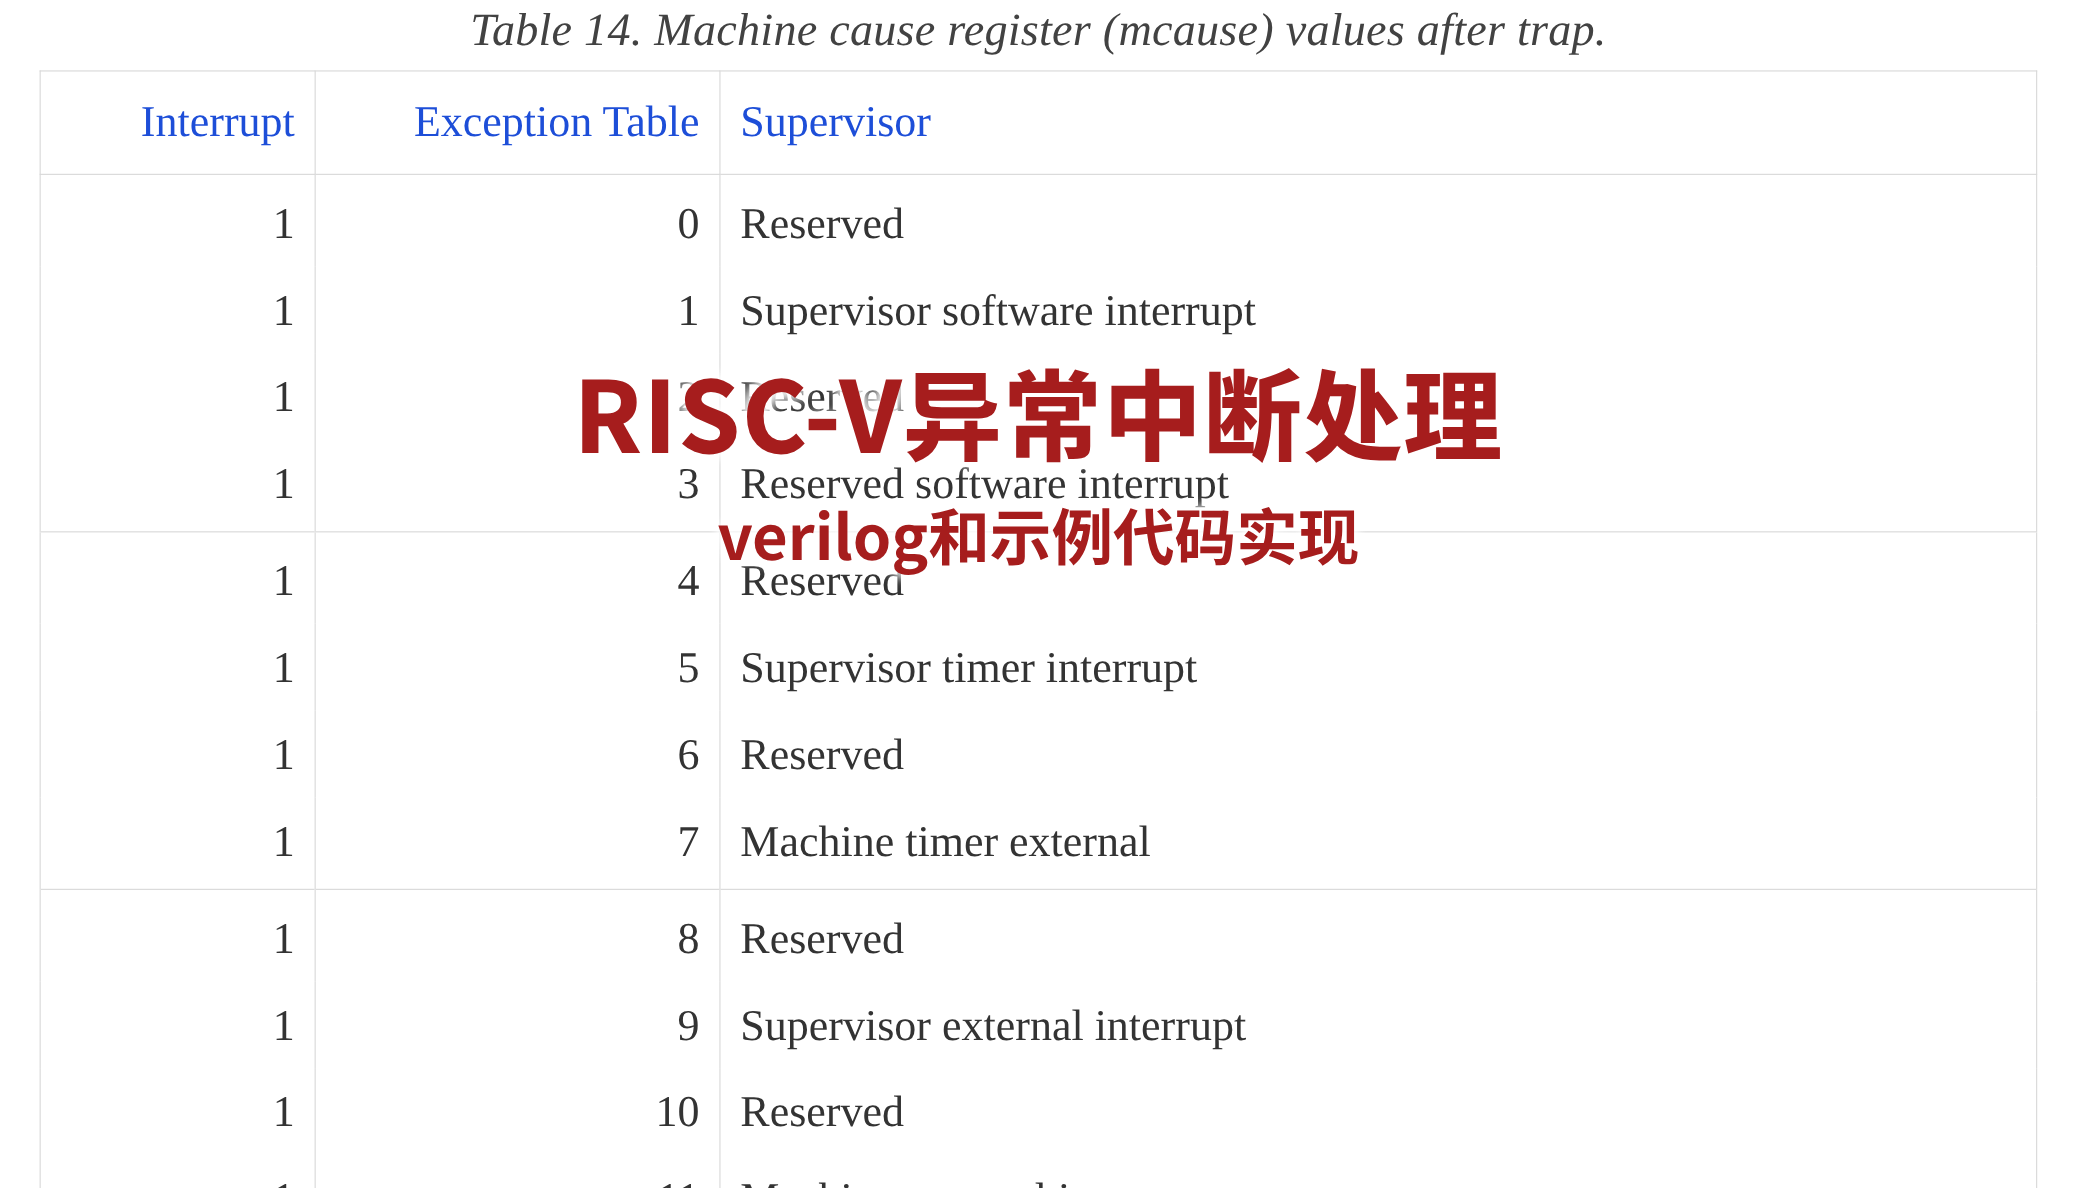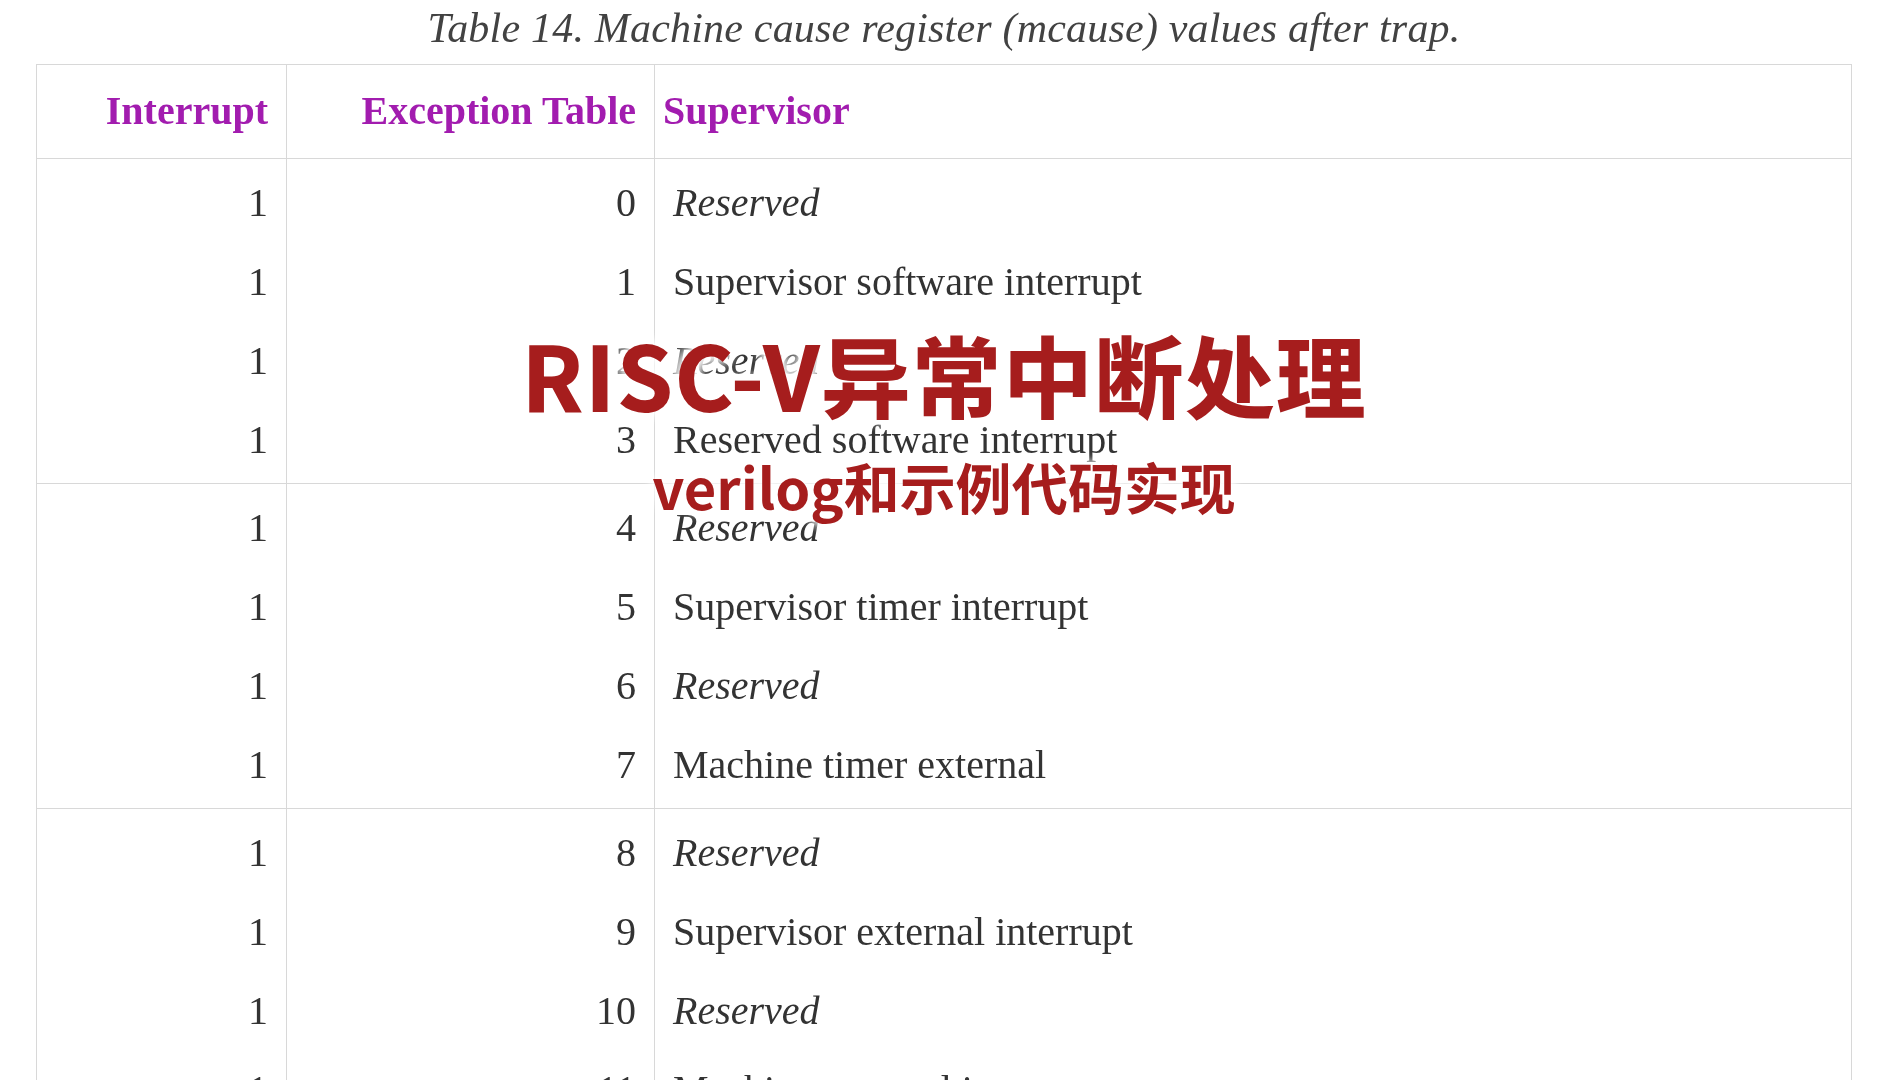--- a/index.html
+++ b/index.html
@@ -3,29 +3,29 @@
 <meta charset="utf-8">
 <style>
   html,body{margin:0;padding:0;width:1888px;height:1080px;background:#fff;font-family:Georgia,'Times New Roman',serif;color:#333;overflow:hidden}
   .wrap{padding:0 36px 0 36px;position:relative;width:100%;box-sizing:border-box}
   .caption{font-style:italic;font-size:42px;text-align:center;letter-spacing:0.2px;color:#424242;margin:4px 0 12px 0}
   table{border-collapse:collapse;width:100%;table-layout:fixed}
   col.c1{width:250px}
   col.c2{width:368px}
   col.c3{width:auto}
   th,td{border:1px solid #d8d8d8;font-size:40px;vertical-align:top}
-  th{font-weight:700;padding:22px 18px 24px 8px;color:#a21caf}
+  th{font-weight:400;padding:22px 18px 24px 18px;color:#1d4ed8}
   th.r{text-align:right}
   th.l{text-align:left}
   td{padding:16px 18px;border-top:none;border-bottom:none}
   tr.grp-start td{border-top:1px solid #d8d8d8;padding-top:20px}
   tr.grp-end td{padding-bottom:20px}
   td.num{text-align:right;font-variant-numeric:lining-nums}
   td.desc{text-align:left}
-  td .it{font-style:italic}
+  td .it{}
   .overlay{position:absolute;left:0;right:0;top:304px;text-align:center;pointer-events:none}
   .ov1{font-family:'Microsoft YaHei','PingFang SC','Noto Sans SC',sans-serif;font-weight:800;font-size:90px;color:#a61d1d;text-shadow:0 0 12px #fff,0 0 14px #fff,0 0 16px #fff;letter-spacing:1px}
   .ov2{font-family:'Microsoft YaHei','PingFang SC','Noto Sans SC',sans-serif;font-weight:700;font-size:56px;color:#a61d1d;text-shadow:0 0 10px #fff,0 0 12px #fff,0 0 14px #fff;margin-top:7px}
 </style>
 </head>
 <body>
 
 <div class="wrap">
   <div class="caption">Table 14. Machine cause register (mcause) values after trap.</div>
 

